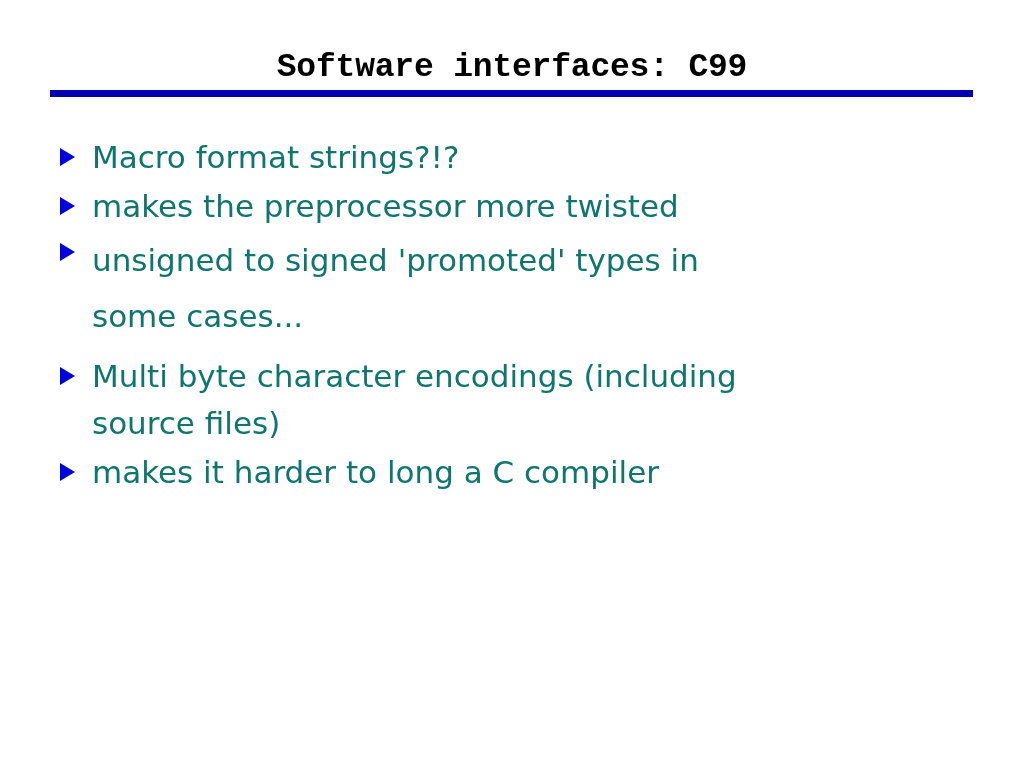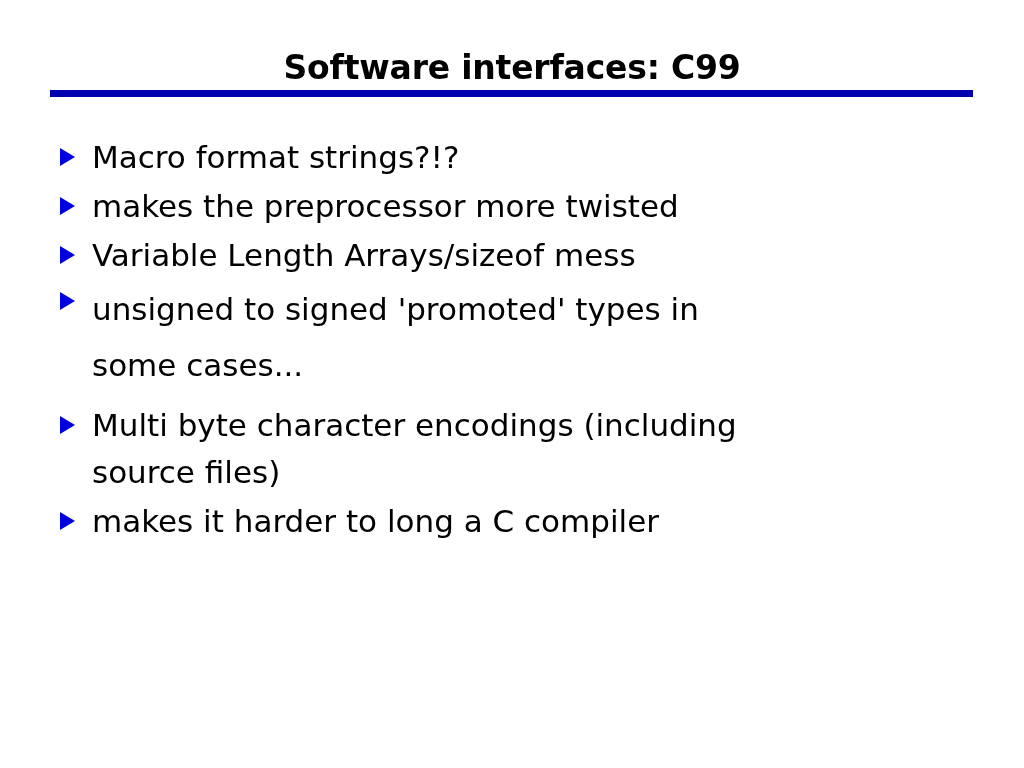--- a/index.html
+++ b/index.html
@@ -24,20 +24,21 @@
     box-sizing: border-box;
   }
 
   
   .title-area {
     position: absolute;
     left: 0;
     top: 48px;
     width: 1024px;
     text-align: center;
+    font-family: Liberation Mono, monospace;
   }
   .slide-title {
     font-size: 33px;
     font-weight: bold;
     letter-spacing: -0.2px;
     line-height: 40px;
     color: #000000;
     margin: 0;
     white-space: nowrap;
   }
@@ -61,21 +62,21 @@
     margin: 0;
     padding: 0;
     list-style: none;
   }
   .bullet-item {
     position: relative;
     padding-left: 32px;
     margin: 0 0 2px 0;
     font-size: 31px;
     line-height: 47px;
-    color: #000000;
+    color: #0f766e;
   }
   .bullet-item.tight {
     line-height: 56px;
     margin-bottom: 9px;
   }
   .bullet-marker {
     position: absolute;
     left: 0;
     top: 14px;
     width: 0;
@@ -110,24 +111,20 @@
       <span class="bullet-text">Macro format strings?!?</span>
     </li>
 
 
     <li class="bullet-item">
       <span class="bullet-marker"></span>
       <span class="bullet-text">makes the preprocessor more twisted</span>
     </li>
 
 
-    <li class="bullet-item">
-      <span class="bullet-marker"></span>
-      <span class="bullet-text">Variable Length Arrays/sizeof mess</span>
-    </li>
 
     <li class="bullet-item tight">
       <span class="bullet-marker"></span>
       <span class="bullet-text">unsigned to signed 'promoted' types in
 some cases...</span>
     </li>
 
     <li class="bullet-item">
       <span class="bullet-marker"></span>
       <span class="bullet-text">Multi byte character encodings (including

